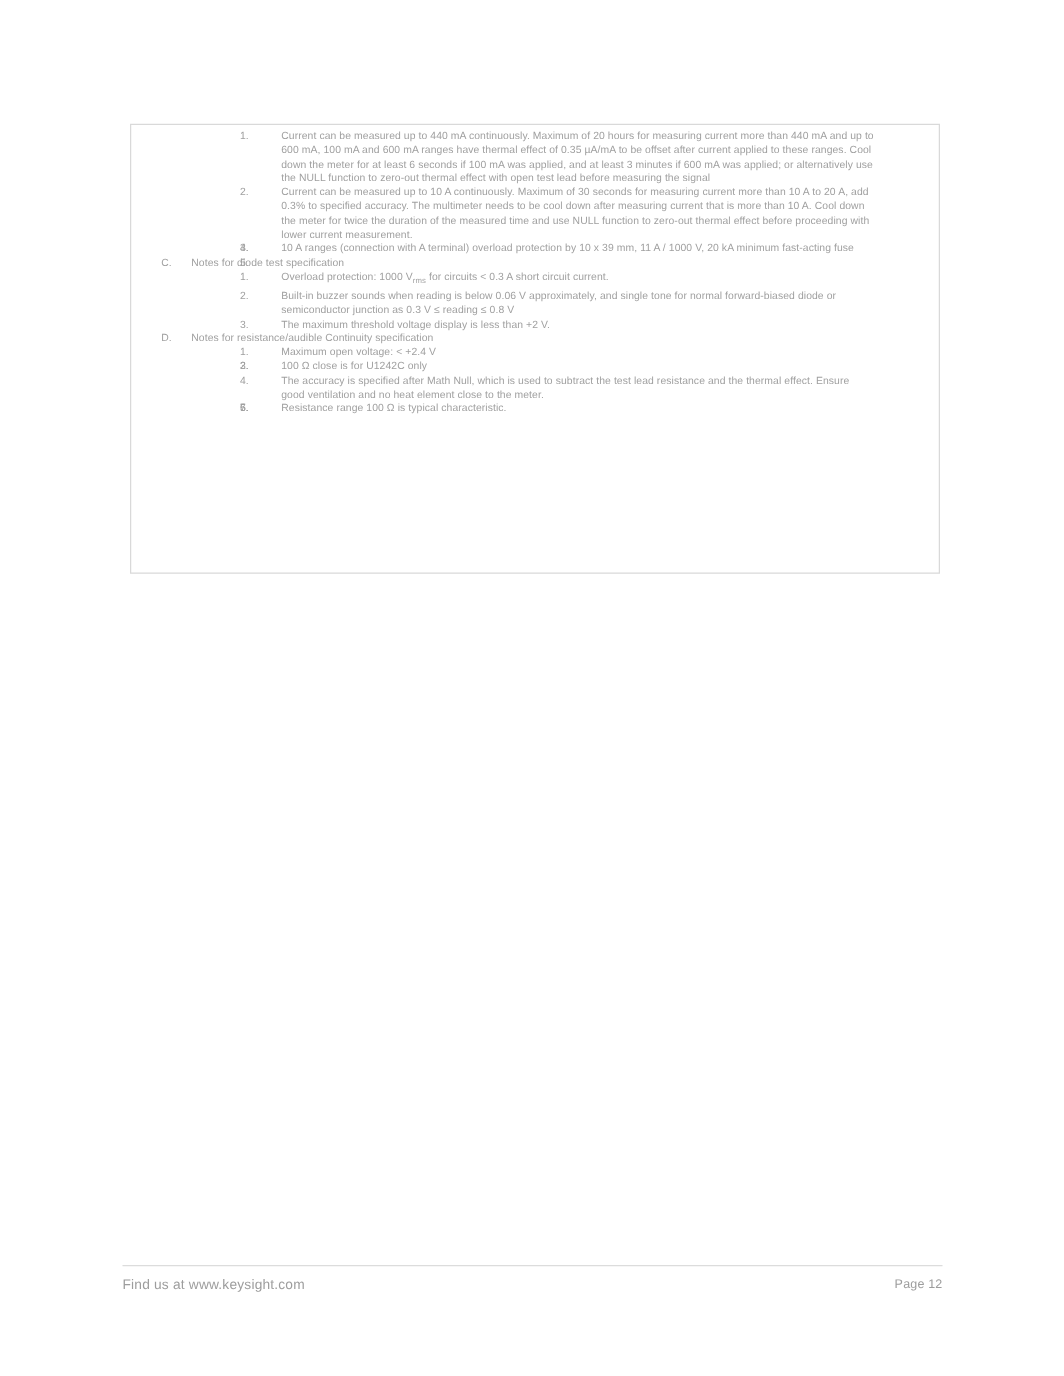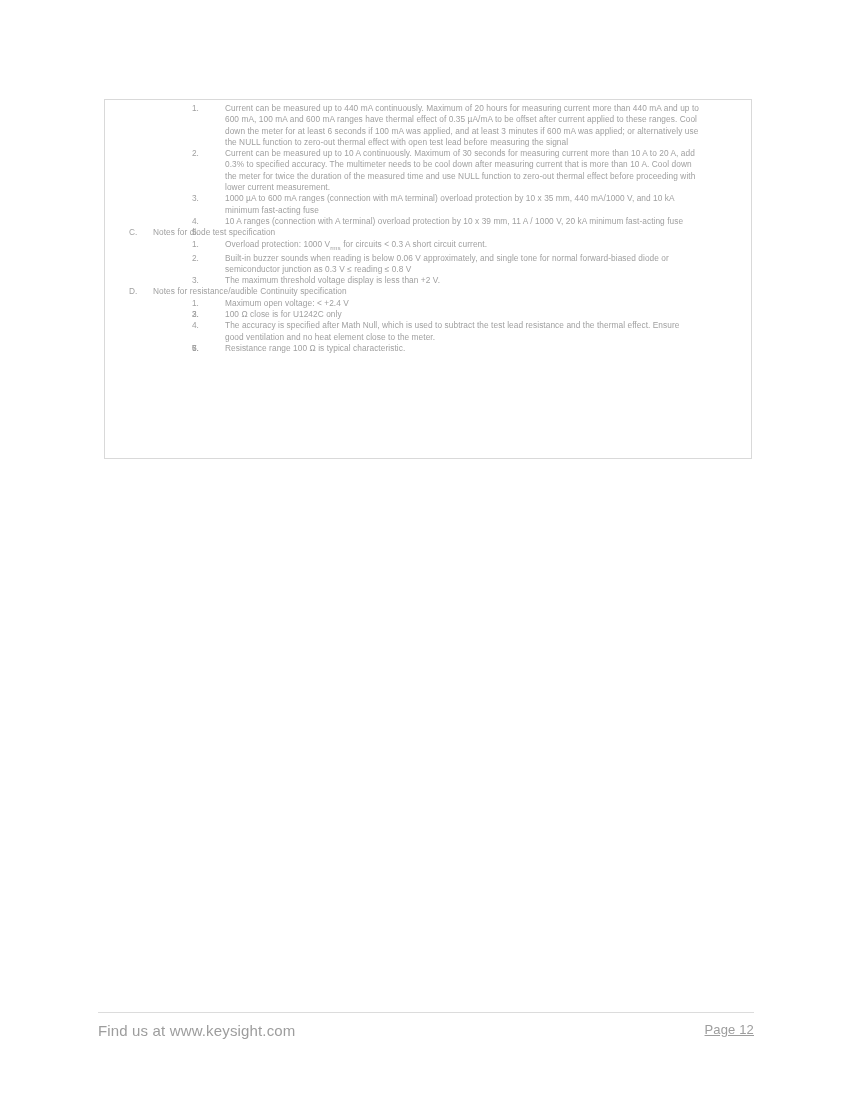--- a/index.html
+++ b/index.html
@@ -102,53 +102,51 @@
     left: 98px;
     top: 1012px;
     width: 656px;
     height: 1px;
     background: #dcdcdc;
   }
   .footer-left {
     position: absolute;
     left: 98px;
     top: 1022px;
-    font-size: 15px;
+    font-size: 11px;
     color: #9d9d9d;
     letter-spacing: 0.15px;
   }
   .footer-right {
     position: absolute;
     right: 97px;
     top: 1022px;
-    font-size: 13px;
+    font-size: 10px;
     color: #9d9d9d;
     letter-spacing: 0.15px;
     text-align: right;
-    text-decoration: underline;
   }
 </style>
 </head>
 <body>
 
 <div class="page">
 
   <div class="content-box">
     <div class="content-inner" id="content-root">
         <div class="row lvl2">
           <span class="num">1.</span>
           <span class="body">Current can be measured up to 440 mA continuously. Maximum of 20 hours for measuring current more than 440 mA and up to 600 mA, 100 mA and 600 mA ranges have thermal effect of 0.35 µA/mA to be offset after current applied to these ranges. Cool down the meter for at least 6 seconds if 100 mA was applied, and at least 3 minutes if 600 mA was applied; or alternatively use the NULL function to zero-out thermal effect with open test lead before measuring the signal</span>
         </div>
         <div class="row lvl2">
           <span class="num">2.</span>
           <span class="body">Current can be measured up to 10 A continuously. Maximum of 30 seconds for measuring current more than 10 A to 20 A, add 0.3% to specified accuracy. The multimeter needs to be cool down after measuring current that is more than 10 A. Cool down the meter for twice the duration of the measured time and use NULL function to zero-out thermal effect before proceeding with lower current measurement.</span>
         </div>
         <div class="row lvl2">
           <span class="num">3.</span>
-          <span class="body">1000 µA to 600 mA ranges (connection with mA terminal) overload protection by 10 x 35 mm, 440 mA/1000 V, and 10 kA minimum fast-acting fuse</span>
         </div>
         <div class="row lvl2">
           <span class="num">4.</span>
           <span class="body">10 A ranges (connection with A terminal) overload protection by 10 x 39 mm, 11 A / 1000 V, 20 kA minimum fast-acting fuse</span>
         </div>
         <div class="row lvl2">
           <span class="num">5.</span>
         </div>
         <div class="row lvl1 heading-row">
           <span class="marker">C.</span>

